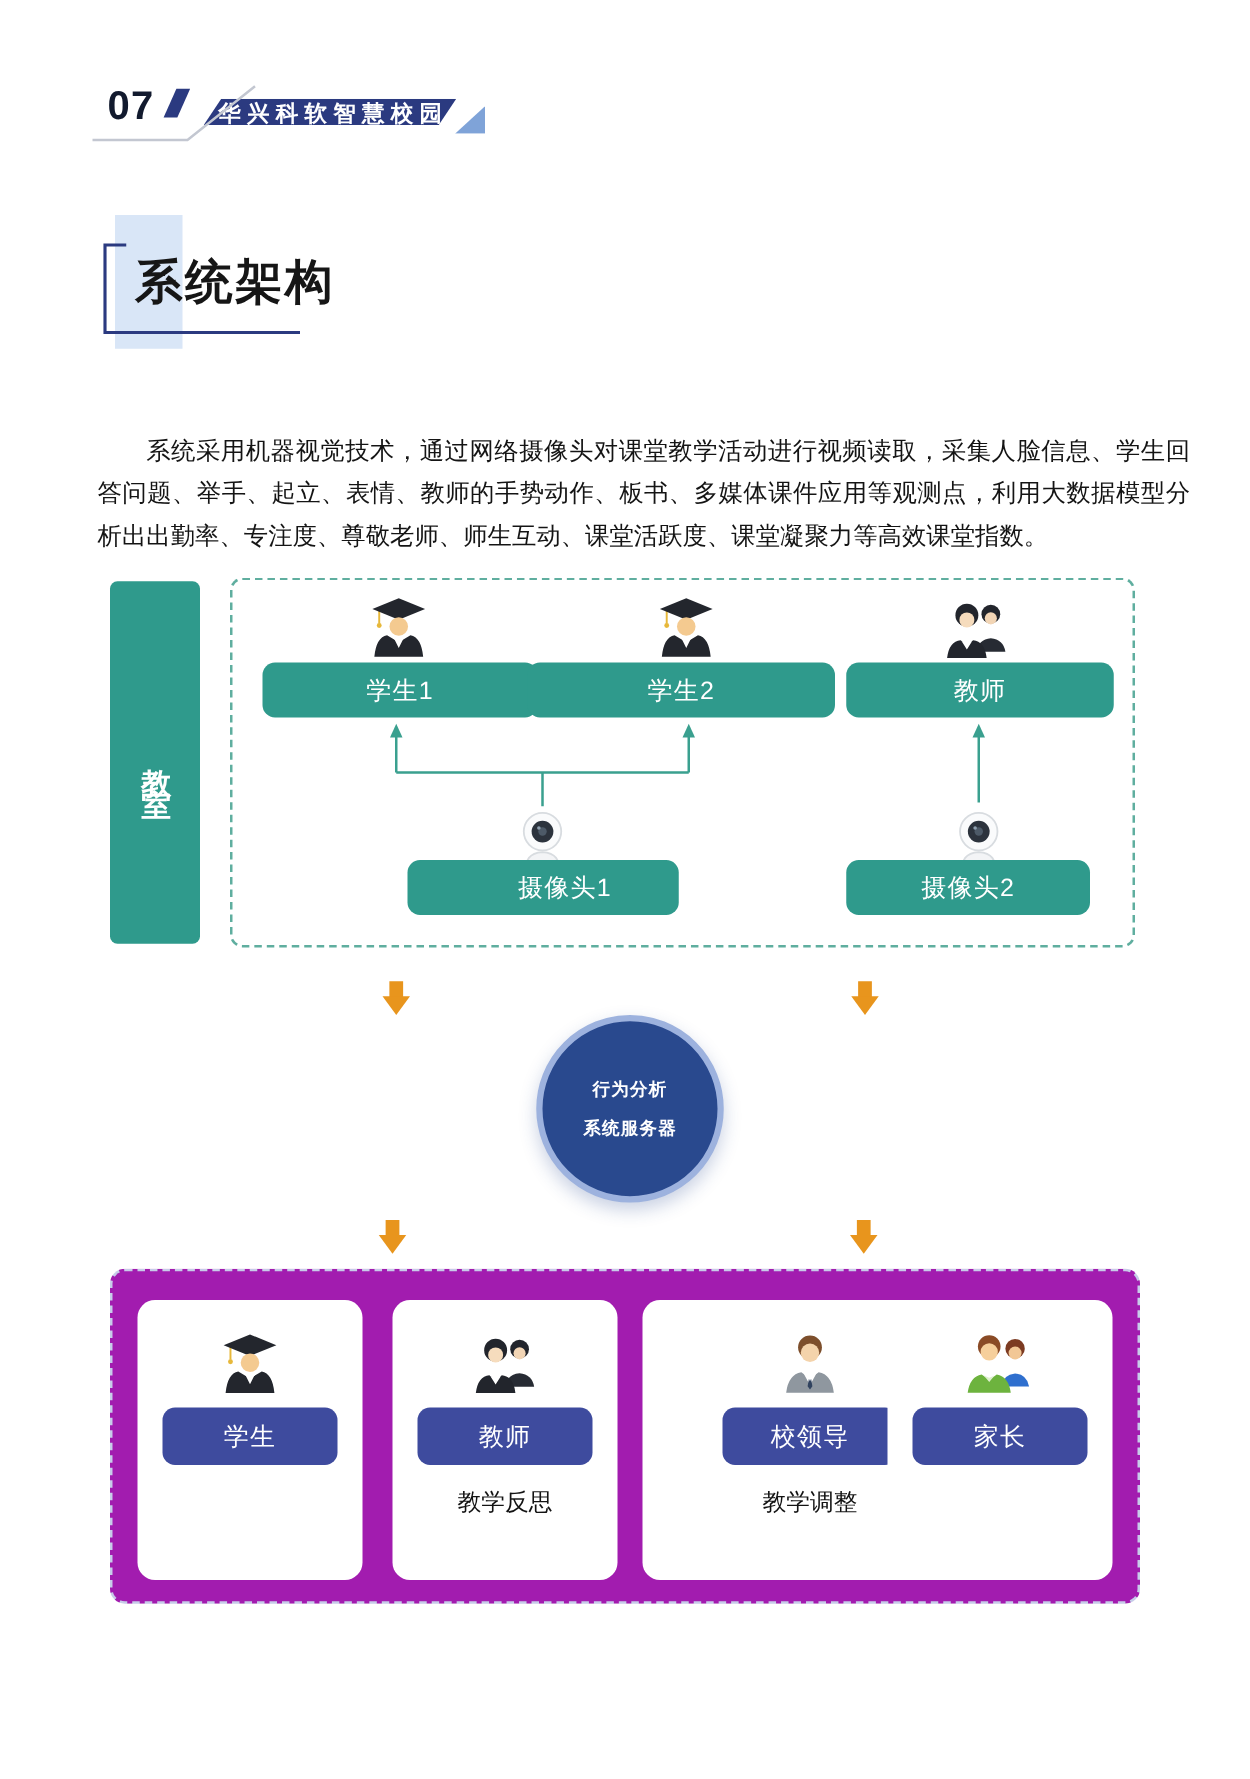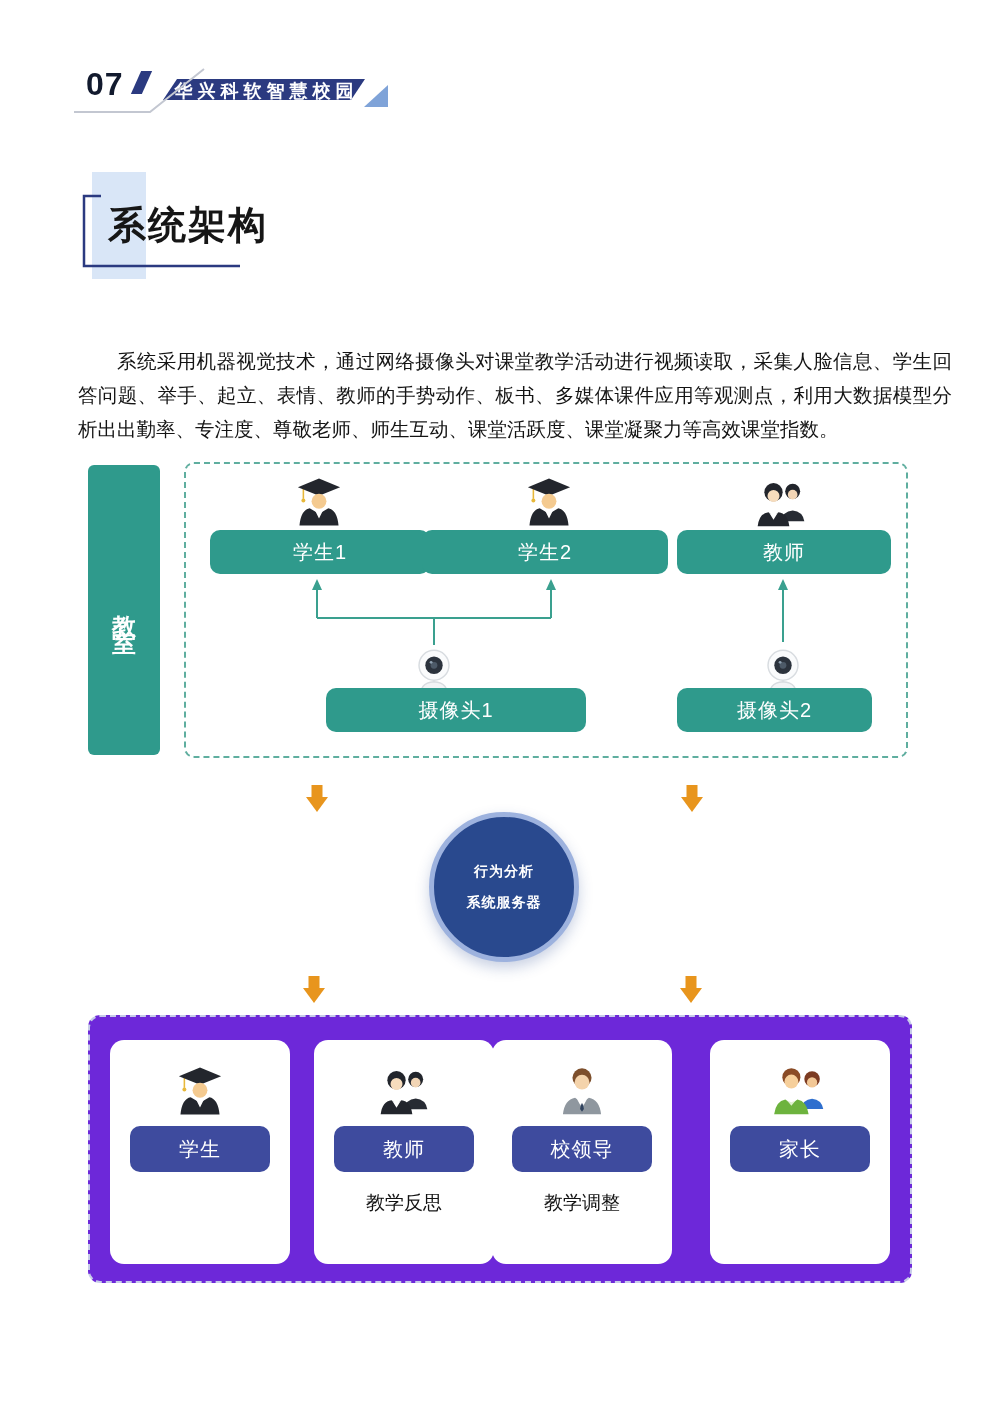--- a/index.html
+++ b/index.html
@@ -38,40 +38,40 @@
   .classroom-box{
     left:184px;top:462px;width:720px;height:292px;border:2px dashed #5fae9f;border-radius:10px;background:#fff;
   }
   .node{
     height:44px;background:#2f9a8c;border-radius:10px;color:#fff;font-size:20px;
     display:flex;align-items:center;justify-content:center;letter-spacing:1px;
   }
   .n1{left:210px;top:530px;width:220px;}
   .n2{left:422px;top:530px;width:246px;text-align:right;}
   .n3{left:677px;top:530px;width:214px;}
-  .cam1{left:326px;top:688px;width:260px;}
+  .cam1{left:326px;top:688px;width:182px;padding-left:35px;}
   .cam2{left:677px;top:688px;width:195px;}
   
   .server-circle{
     left:429px;top:812px;width:140px;height:140px;border-radius:50%;
     background:#29498e;border:5px solid #9db2de;
     display:flex;align-items:center;justify-content:center;text-align:center;
     box-shadow:0 6px 14px rgba(41,73,142,0.25);
   }
   .server-circle span{color:#fff;font-size:14px;font-weight:700;line-height:31px;white-space:pre-line;letter-spacing:1px;}
   
   .out-panel{
-    left:88px;top:1015px;width:820px;height:264px;background:#6d28d9;
+    left:88px;top:1015px;width:820px;height:264px;background:#a21caf;
     border:2px dashed #c7cce9;border-radius:12px;
   }
   .card{
     position:absolute;top:23px;width:180px;height:224px;background:#ffffff;border-radius:14px;
     display:flex;flex-direction:column;align-items:center;
   }
-  .c1{left:20px;} .c2{left:224px;} .c3{left:402px;} .c4{left:620px;}
+  .c1{left:20px;} .c2{left:224px;} .c3{left:424px;padding-left:44px;} .c4{left:620px;}
   .card .icon-slot{height:52px;margin-top:24px;display:flex;align-items:flex-end;justify-content:center;}
   .role-btn{
     width:140px;height:46px;margin-top:10px;background:#3e4b9e;border-radius:10px;
     color:#fff;font-size:20px;display:flex;align-items:center;justify-content:center;letter-spacing:1px;
   }
   .card .desc{
     margin-top:15px;font-size:19px;line-height:31px;color:#131313;text-align:center;
     white-space:pre-line;width:176px;
   }
   .overlay{left:0;top:0;pointer-events:none;}

